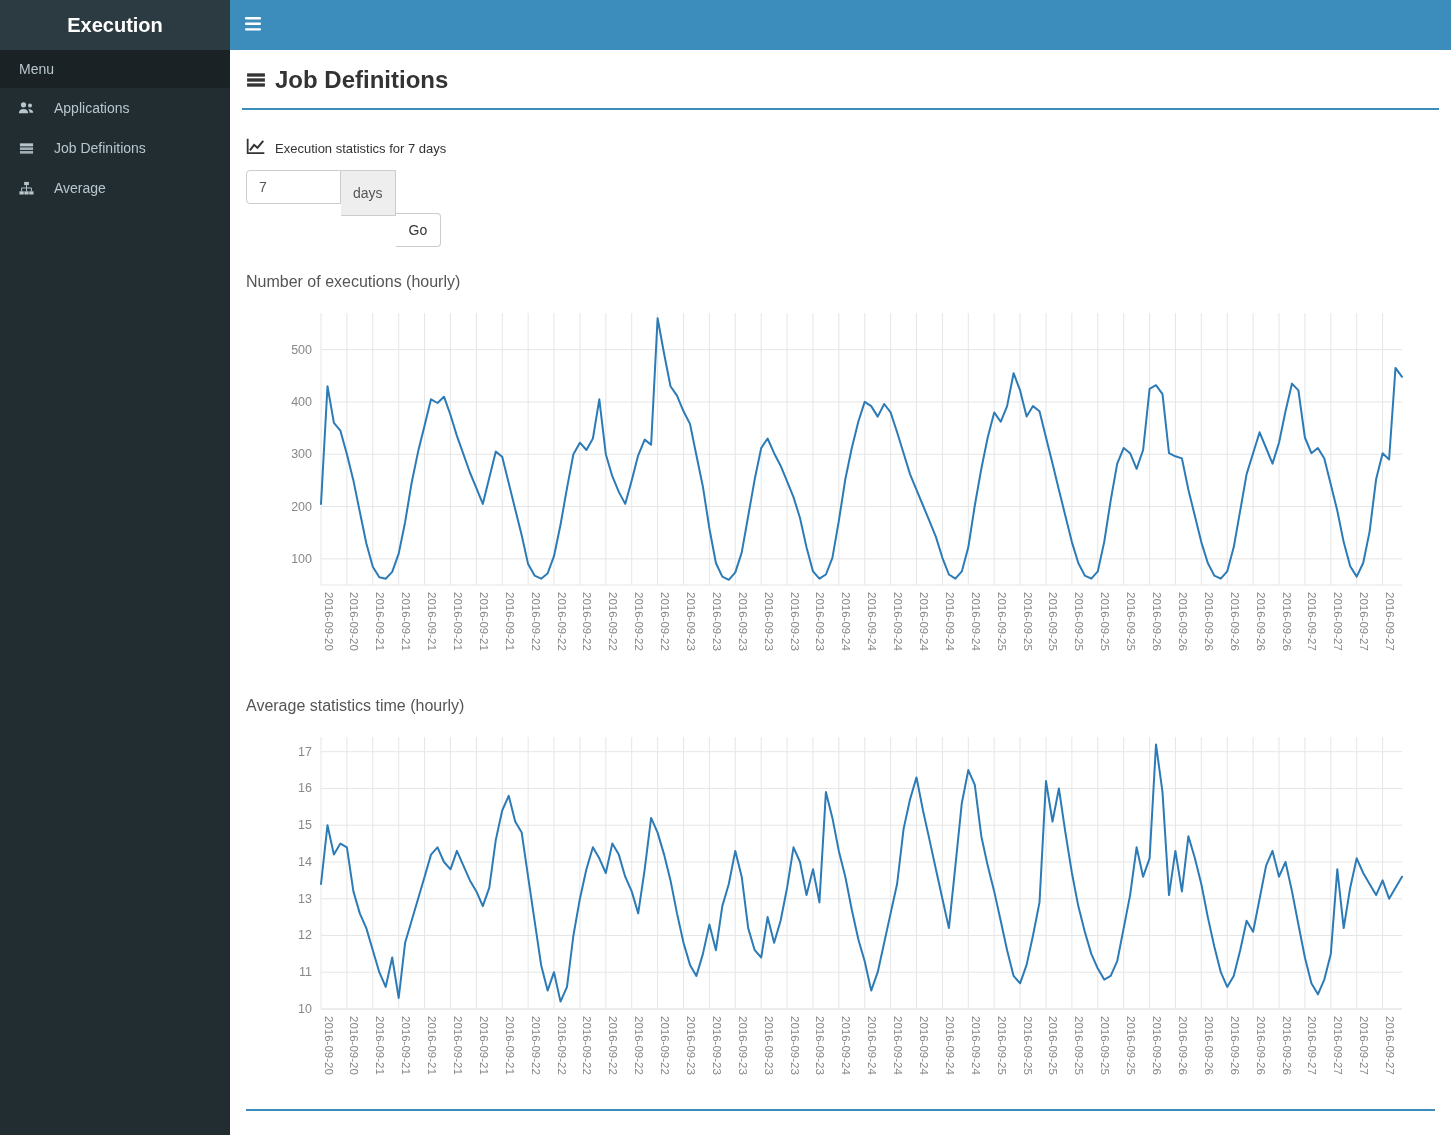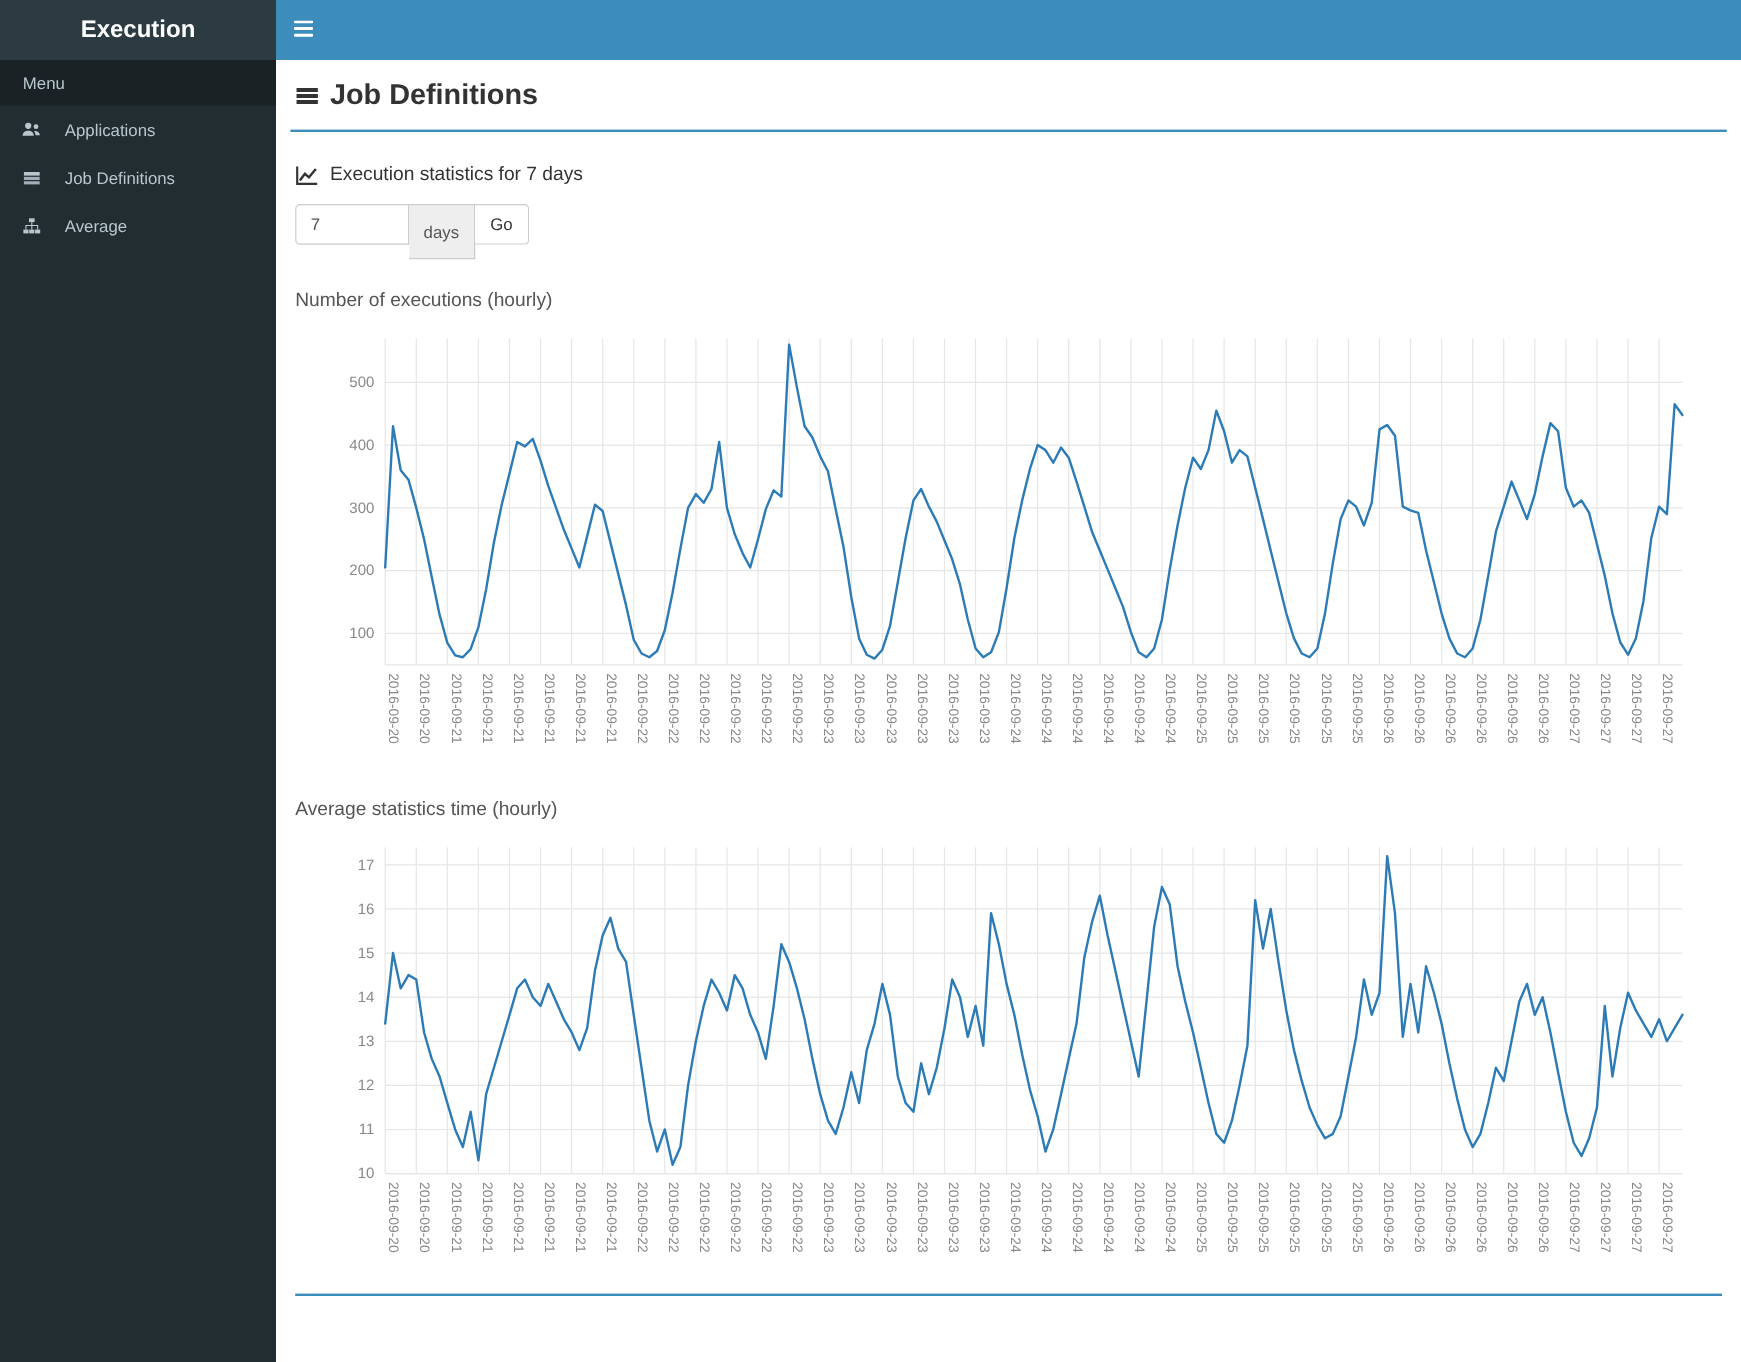--- a/index.html
+++ b/index.html
@@ -23,32 +23,32 @@
 
   
   .content-wrapper{margin-left:230px;padding-top:50px;background:#fff;min-height:1135px;box-sizing:border-box;}
   .content-inner{padding:0 12px;}
   .content-header{display:flex;align-items:center;gap:9px;padding:16px 4px 14px 4px;
                   border-bottom:2px solid #3c8dbc;}
   .content-header h1{margin:0;font-size:24px;font-weight:600;color:#333;}
   .ph-icon{color:#333;display:inline-flex;}
 
   .box{padding:4px 4px 0 4px;}
-  .box-title-row{display:flex;align-items:center;gap:9px;margin:22px 0 14px 0;font-size:16px;font-weight:500;color:#333;}
+  .box-title-row{display:flex;align-items:flex-end;gap:9px;margin:22px 0 14px 0;font-size:13px;font-weight:500;color:#333;}
   .bt-icon{color:#333;display:inline-flex;}
 
   .days-form{display:flex;align-items:stretch;margin:4px 0 10px 0;}
   .form-control{width:95px;height:34px;box-sizing:border-box;padding:6px 12px;font-size:14px;
                 border:1px solid #ccc;border-radius:4px 0 0 4px;color:#555;outline:none;
                 font-family:"Liberation Sans",sans-serif;}
   .addon{display:flex;align-items:center;padding:6px 12px;background:#eee;border:1px solid #ccc;
          border-left:none;color:#555;font-size:14px;box-sizing:border-box;height:46px;}
   .btn-go{height:34px;box-sizing:border-box;padding:2px 13px;font-size:14px;color:#333;background:#fff;
           border:1px solid #ccc;border-left:none;border-radius:0 4px 4px 0;cursor:pointer;
-          font-family:"Liberation Sans",sans-serif;}
+          font-family:"Liberation Sans",sans-serif;margin-top:43px;}
 
   .chart-block{margin-top:26px;}
   .chart-title{font-size:16px;color:#555;margin-bottom:8px;}
   .chart{display:block;margin:0 auto;}
 
   .bottom-rule{border-top:2px solid #3c8dbc;margin:14px 0 0 0;}
 </style>
 </head>
 <body>
 

